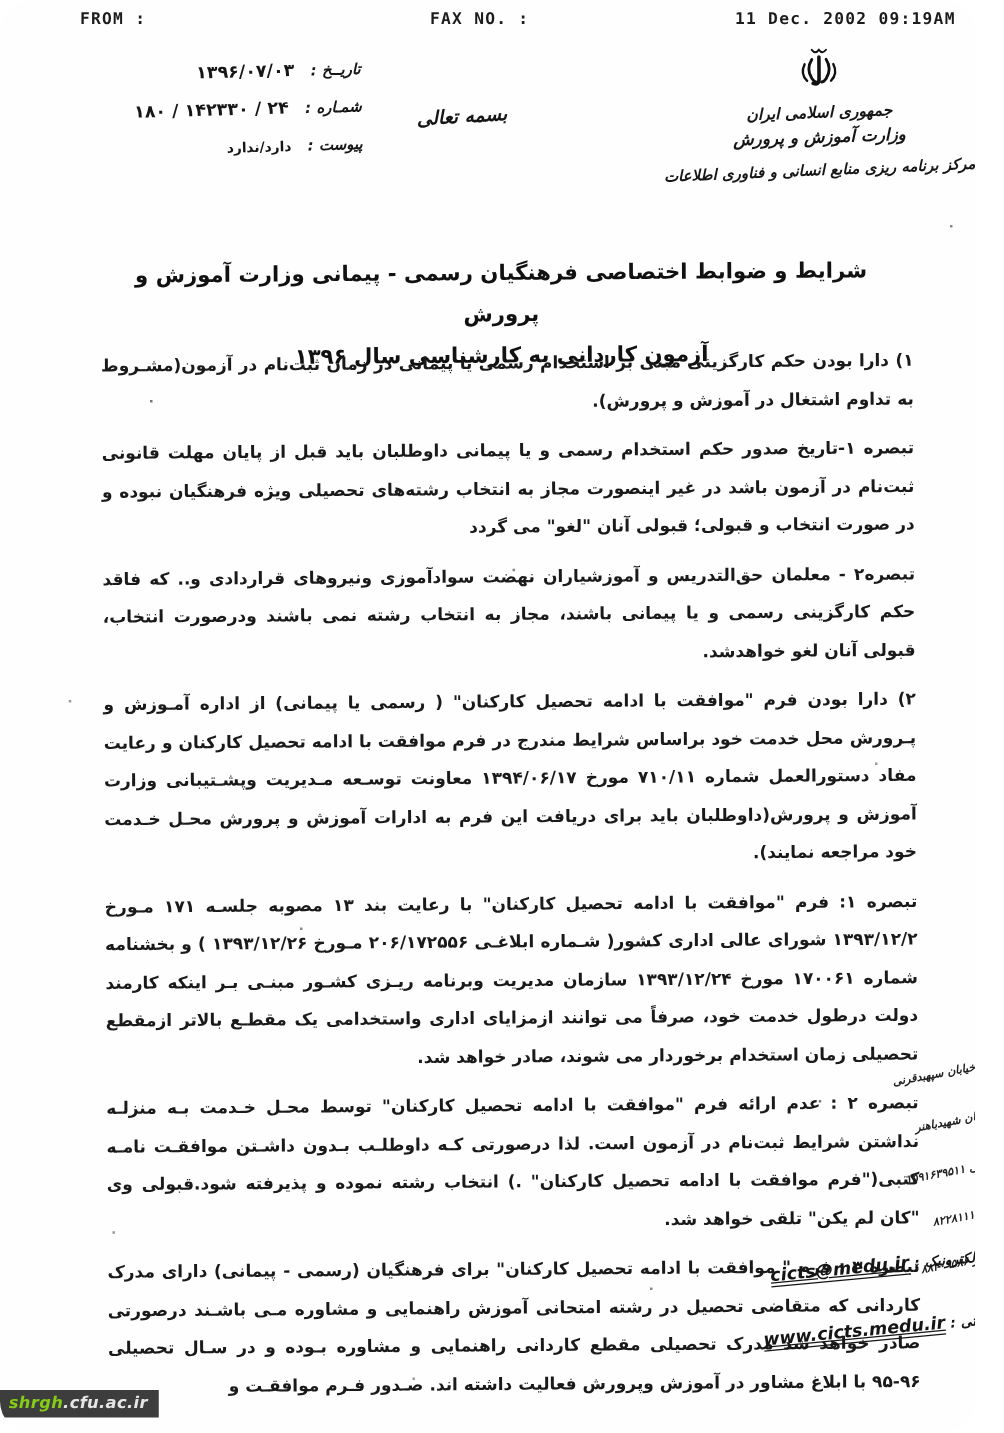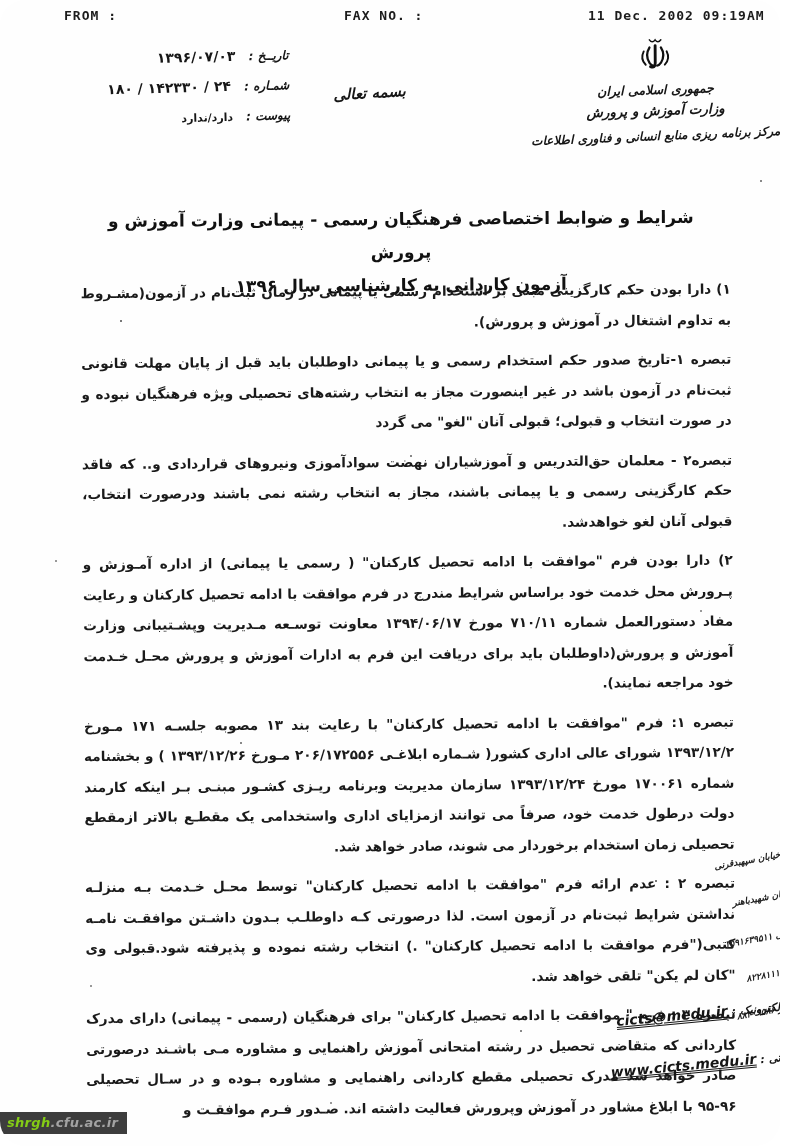--- a/index.html
+++ b/index.html
@@ -171,18 +171,18 @@
       <span class="contact-value">cicts@medu.ir</span>
     </div>
     <div class="contact-site">
       <span class="contact-label">سایت اینترنتی :</span>
       <span class="contact-value">www.cicts.medu.ir</span>
     </div>
 
   </div>
 
   <div class="watermark" style="background: rgb(61, 61, 61);">
-    <span style="color: #84cc16;">shrgh</span><span style="color: #a3a3a3;">.cfu.ac.ir</span>
+    <span style="color: #84cc16;">shrgh</span><span style="color: #e5e5e5;">.cfu.ac.ir</span>
   </div>
 
   <div class="speck"></div>
 
 </div>
 
 </body></html>

